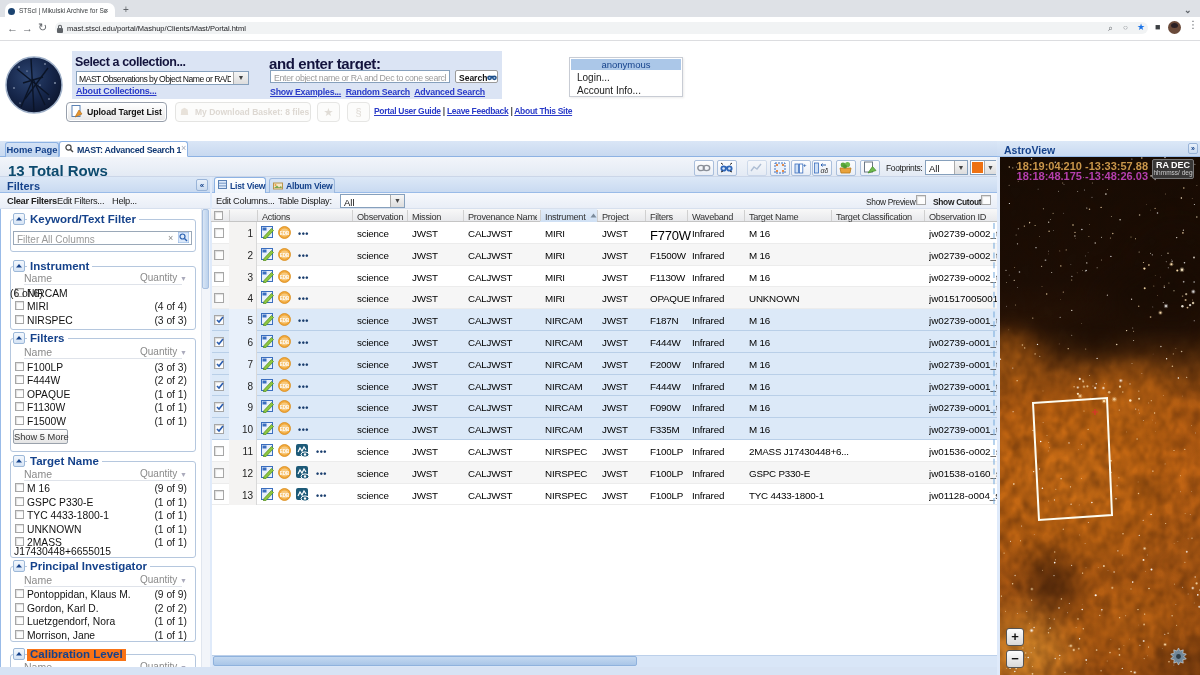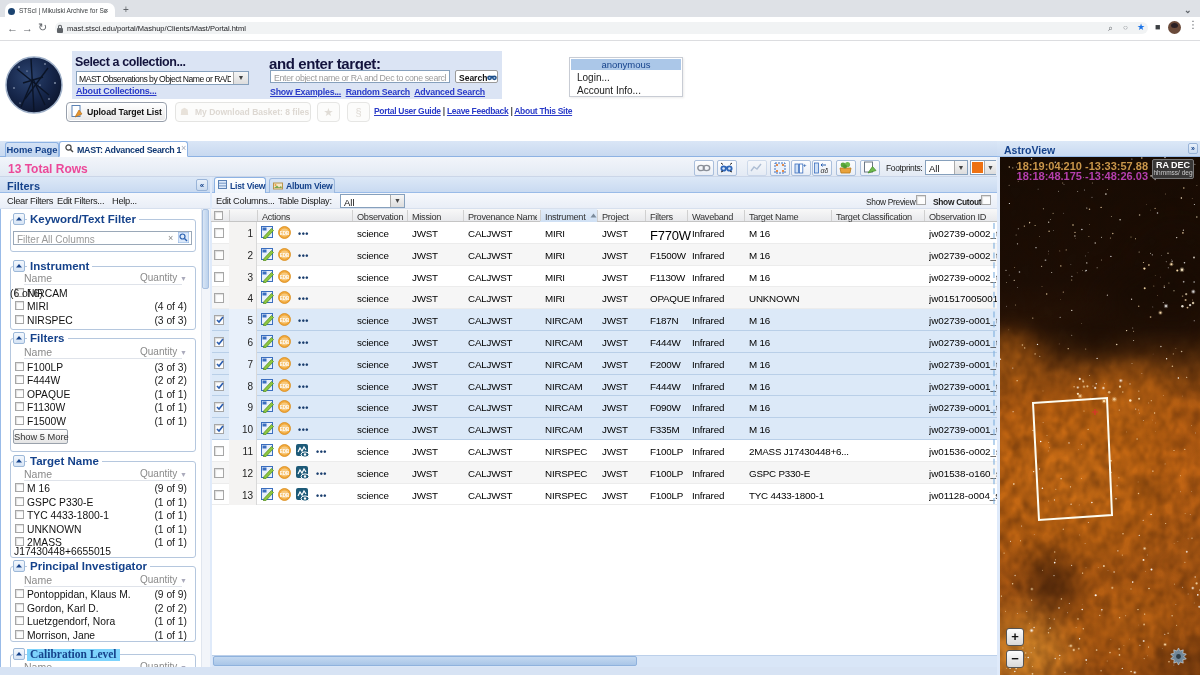--- a/index.html
+++ b/index.html
@@ -99,21 +99,21 @@
 <div style="position:absolute;left:0px;top:141px;width:997px;height:16px;background:linear-gradient(#dae6f6,#c8d9f0);border-bottom:1px solid #8db2e3;"></div>
 <div style="position:absolute;left:5px;top:142px;width:54px;height:15px;background:linear-gradient(#d4e2f5,#bed3ee);border:1px solid #8db2e3;border-bottom:none;border-radius:3px 3px 0 0;font-size:9.4px;font-weight:bold;color:#15428b;text-align:center;line-height:14px;white-space:nowrap;">Home Page</div>
 <div style="position:absolute;left:59px;top:141px;width:129px;height:16px;background:#fff;border:1px solid #8db2e3;border-bottom:1px solid #fff;border-radius:3px 3px 0 0;"></div>
 <svg width="9" height="9" viewBox="0 0 9 9" style="position:absolute;left:65px;top:144px">
     <circle cx="3.5" cy="3.5" r="2.6" fill="none" stroke="#444" stroke-width="1.2"></circle>
     <line x1="5.5" y1="5.5" x2="8" y2="8" stroke="#444" stroke-width="1.4"></line>
   </svg>
 <div style="position:absolute;left:77px;top:145.5px;font-size:8.9px;color:#123a75;font-weight:bold;white-space:nowrap;line-height:1;letter-spacing:-0.3px;">MAST: Advanced Search 1</div>
 <div style="position:absolute;left:181px;top:144px;font-size:9px;color:#a0a8b8;font-weight:normal;white-space:nowrap;line-height:1;">×</div>
 <div style="position:absolute;left:0px;top:157px;width:997px;height:20px;background:linear-gradient(#f2f5fa,#e3eaf4);border-bottom:1px solid #cbd6e8;"></div>
-<div style="position:absolute;left:8px;top:163px;font-size:12px;color:#ec4899;font-weight:bold;white-space:nowrap;line-height:1;">13 Total Rows</div>
+<div style="position:absolute;left:8px;top:163px;font-size:15px;color:#0c4a6e;font-weight:bold;white-space:nowrap;line-height:1;">13 Total Rows</div>
 <div style="position:absolute;left:694px;top:160px;width:20px;height:16px;background:linear-gradient(#fdfdfe,#e9eef6);border:1px solid #aabfdc;border-radius:2px;"></div>
 <svg width="14" height="8" viewBox="0 0 14 8" style="position:absolute;left:697px;top:164px">
     <ellipse cx="4" cy="4" rx="3.2" ry="2.6" fill="none" stroke="#8a8f98" stroke-width="1.4"></ellipse>
     <ellipse cx="9.5" cy="4" rx="3.2" ry="2.6" fill="none" stroke="#8a8f98" stroke-width="1.4"></ellipse>
   </svg>
 <div style="position:absolute;left:717px;top:160px;width:20px;height:16px;background:linear-gradient(#fdfdfe,#e9eef6);border:1px solid #aabfdc;border-radius:2px;"></div>
 <svg width="13" height="11" viewBox="0 0 13 11" style="position:absolute;left:720px;top:162px">
     <circle cx="3.6" cy="6.5" r="3.1" fill="#2f66b8"></circle>
     <circle cx="9.4" cy="6.5" r="3.1" fill="#2f66b8"></circle>
     <circle cx="3.6" cy="6.5" r="1.3" fill="#d8e6f8"></circle>
@@ -162,21 +162,21 @@
 <div style="position:absolute;left:929px;top:164px;font-size:9.5px;color:#111;font-weight:normal;white-space:nowrap;line-height:1;">All</div>
 <div style="position:absolute;left:954px;top:161px;width:13px;height:13px;background:linear-gradient(#f6f6f6,#ddd);border-left:1px solid #aaa;font-size:7px;color:#444;text-align:center;line-height:13px;">▼</div>
 <div style="position:absolute;left:970px;top:160px;width:26px;height:15px;background:#fff;border:1px solid #86a0bc;"></div>
 <div style="position:absolute;left:972px;top:162px;width:11px;height:11px;background:#ee7112;"></div>
 <div style="position:absolute;left:984px;top:161px;width:12px;height:13px;background:linear-gradient(#f6f6f6,#ddd);border-left:1px solid #aaa;font-size:7px;color:#444;text-align:center;line-height:13px;">▼</div>
 <div style="position:absolute;left:0px;top:177px;width:210px;height:498px;background:#fff;border-left:1px solid #99bbe8;"></div>
 <div style="position:absolute;left:0px;top:177px;width:210px;height:16px;background:linear-gradient(#dce8f7,#c9daf1);border-bottom:1px solid #99bbe8;"></div>
 <div style="position:absolute;left:7px;top:181px;font-size:11px;color:#15428b;font-weight:bold;white-space:nowrap;line-height:1;">Filters</div>
 <div style="position:absolute;left:196px;top:179px;width:12px;height:12px;background:linear-gradient(#e8f0fa,#cadbf0);border:1px solid #99b4d8;border-radius:2px;font-size:8px;color:#15428b;text-align:center;line-height:11px;font-weight:bold;">«</div>
 <div style="position:absolute;left:0px;top:193px;width:210px;height:16px;background:linear-gradient(#f6f8fc,#e9eef7);border-bottom:1px solid #d7e0ee;"></div>
-<div style="position:absolute;left:7px;top:197px;font-size:9.3px;color:#222;font-weight:normal;white-space:nowrap;line-height:1;letter-spacing:-0.3px;">Clear Filters</div>
+<div style="position:absolute;left:7px;top:197px;font-size:9.3px;color:#222;font-weight:bold;white-space:nowrap;line-height:1;letter-spacing:-0.3px;">Clear Filters</div>
 <div style="position:absolute;left:57px;top:197px;font-size:9.3px;color:#222;font-weight:normal;white-space:nowrap;line-height:1;letter-spacing:-0.3px;">Edit Filters...</div>
 <div style="position:absolute;left:112px;top:197px;font-size:9.3px;color:#222;font-weight:normal;white-space:nowrap;line-height:1;letter-spacing:-0.3px;">Help...</div>
 <div style="position:absolute;left:201px;top:209px;width:9px;height:459px;background:#f2f5fa;border-left:1px solid #e0e6ef;"></div>
 <div style="position:absolute;left:202px;top:209px;width:7px;height:80px;background:linear-gradient(90deg,#d8e5f5,#bcd2ec);border:1px solid #a8c0e0;border-radius:2px;"></div>
 <div style="position:absolute;left:10px;top:219px;width:186px;height:33px;border:1px solid #b5c7de;border-radius:3px;background:#fff;"></div>
 <div style="position:absolute;left:13px;top:213px;width:12px;height:12px;background:linear-gradient(#f4f8fd,#d6e4f5);border:1px solid #9cb8d8;border-radius:2px;"></div>
 <svg width="8" height="8" viewBox="0 0 8 8" style="position:absolute;left:15px;top:215px">
     <path d="M1 5.5 L4 2 L7 5.5 Z" fill="#15428b"></path>
   </svg>
 <div style="position:absolute;left:27px;top:214px;font-size:11.5px;font-weight:bold;color:#15428b;background:#fff;padding:0 3px;white-space:nowrap;line-height:1;">Keyword/Text Filter</div>
@@ -275,21 +275,21 @@
 <div style="position:absolute;left:27px;top:617.0px;font-size:10.3px;color:#111;font-weight:normal;white-space:nowrap;line-height:1;">Luetzgendorf, Nora</div>
 <div style="position:absolute;left:10px;top:617.0px;width:177px;text-align:right;font-size:10.3px;color:#222;line-height:1;">(1 of 1)</div>
 <div style="position:absolute;left:15px;top:629.5px;width:9px;height:9px;background:#fdfdfd;border:1px solid #a6a6a6;box-shadow:inset 1px 1px 1px #ddd;"></div>
 <div style="position:absolute;left:27px;top:630.5px;font-size:10.3px;color:#111;font-weight:normal;white-space:nowrap;line-height:1;">Morrison, Jane</div>
 <div style="position:absolute;left:10px;top:630.5px;width:177px;text-align:right;font-size:10.3px;color:#222;line-height:1;">(1 of 1)</div>
 <div style="position:absolute;left:10px;top:654px;width:186px;height:21px;border:1px solid #b5c7de;border-radius:3px;background:#fff;"></div>
 <div style="position:absolute;left:13px;top:648px;width:12px;height:12px;background:linear-gradient(#f4f8fd,#d6e4f5);border:1px solid #9cb8d8;border-radius:2px;"></div>
 <svg width="8" height="8" viewBox="0 0 8 8" style="position:absolute;left:15px;top:650px">
     <path d="M1 5.5 L4 2 L7 5.5 Z" fill="#15428b"></path>
   </svg>
-<div style="position:absolute;left:27px;top:649px;font-size:11.5px;font-weight:bold;color:#15428b;background:#7dd3fc;padding:0 3px;white-space:nowrap;line-height:1;font-family:Liberation Serif, serif;">Calibration Level</div>
+<div style="position:absolute;left:27px;top:649px;font-size:11.5px;font-weight:bold;color:#15428b;background:#f97316;padding:0 3px;white-space:nowrap;line-height:1;">Calibration Level</div>
 <div style="position:absolute;left:24px;top:662px;font-size:10.5px;color:#8a8a8a;font-weight:normal;white-space:nowrap;line-height:1;">Name</div>
 <div style="position:absolute;left:24px;top:673px;width:158px;height:0px;border-top:1px solid #dfe3ea;"></div>
 <div style="position:absolute;left:10px;top:662px;width:177px;text-align:right;font-size:10px;color:#8a8a8a;line-height:1;">Quantity <span style="font-size:7px;color:#aab;">▼</span></div>
 <div style="position:absolute;left:210px;top:177px;width:2px;height:498px;background:#dfeafa;"></div>
 <div style="position:absolute;left:212px;top:177px;width:785px;height:498px;background:#fff;"></div>
 <div style="position:absolute;left:212px;top:177px;width:785px;height:16px;background:linear-gradient(#dce8f7,#c9daf1);border-bottom:1px solid #99bbe8;"></div>
 <div style="position:absolute;left:214px;top:177px;width:52px;height:16px;background:linear-gradient(#fdfefe,#eef4fb);border:1px solid #8db2e3;border-bottom:none;border-radius:3px 3px 0 0;"></div>
 <svg width="9" height="9" viewBox="0 0 9 9" style="position:absolute;left:218px;top:180px">
     <rect x="0.5" y="0.5" width="8" height="8" fill="#dce9fa" stroke="#5b82b5"></rect>
     <line x1="0.5" y1="3.2" x2="8.5" y2="3.2" stroke="#5b82b5" stroke-width="0.8"></line>

